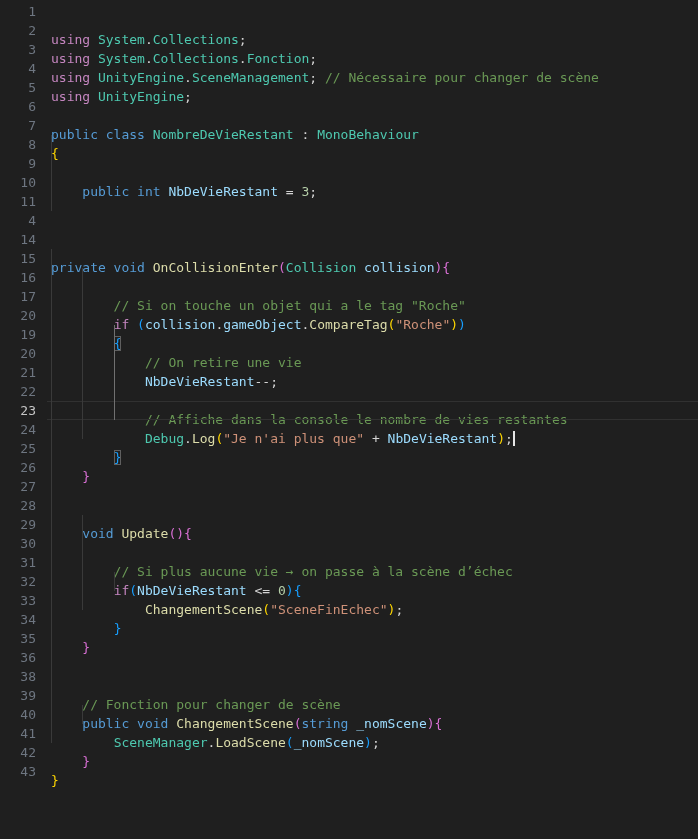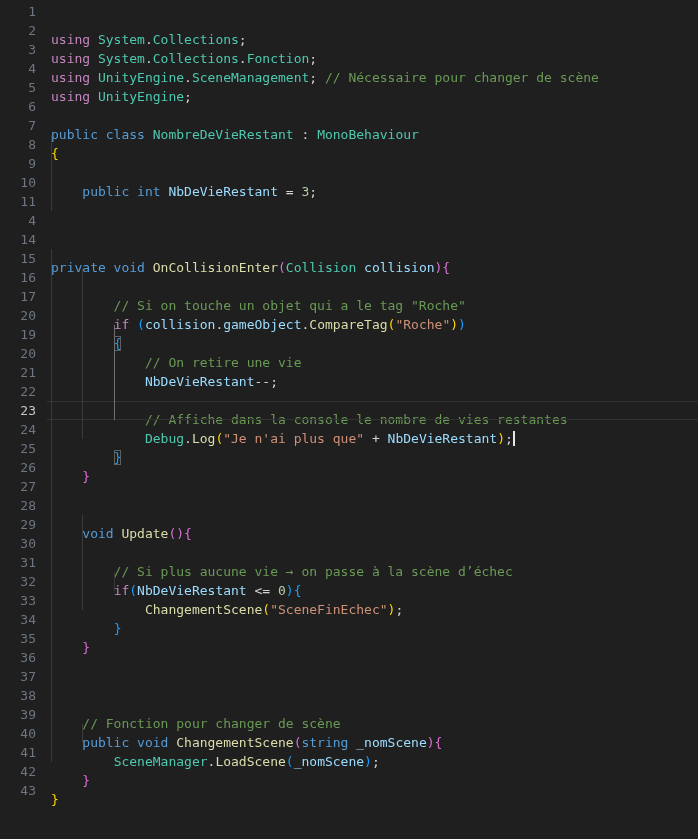--- a/index.html
+++ b/index.html
@@ -79,21 +79,20 @@
       <div class="row"><span class="guide" style="left: 51px;"></span><span class="ln">27</span></div>
       <div class="row"><span class="guide" style="left: 51px;"></span><span class="ln">28</span><span class="code"><span class="tk-pn">    </span><span class="tk-kw">void </span><span class="tk-fn">Update</span><span class="tk-b2">(){</span></span></div>
       <div class="row"><span class="guide" style="left: 51px;"></span><span class="guide" style="left: 82px;"></span><span class="ln">29</span><span class="code"></span></div>
       <div class="row"><span class="guide" style="left: 51px;"></span><span class="guide" style="left: 82px;"></span><span class="ln">30</span><span class="code"><span class="tk-cm">        // Si plus aucune vie → on passe à la scène d’échec</span></span></div>
       <div class="row"><span class="guide" style="left: 51px;"></span><span class="guide" style="left: 82px;"></span><span class="ln">31</span><span class="code"><span class="tk-pn">        </span><span class="tk-ctl">if</span><span class="tk-b3">(</span><span class="tk-var">NbDeVieRestant</span><span class="tk-pn"> &lt;= </span><span class="tk-num">0</span><span class="tk-b3">){</span></span></div>
       <div class="row"><span class="guide" style="left: 51px;"></span><span class="guide" style="left: 82px;"></span><span class="guide" style="left: 114px;"></span><span class="ln">32</span><span class="code"><span class="tk-pn">            </span><span class="tk-fn">ChangementScene</span><span class="tk-b1">(</span><span class="tk-str">"SceneFinEchec"</span><span class="tk-b1">)</span><span class="tk-pn">;</span></span></div>
       <div class="row"><span class="guide" style="left: 51px;"></span><span class="guide" style="left: 82px;"></span><span class="ln">33</span><span class="code"><span class="tk-pn">        </span><span class="tk-b3">}</span></span></div>
       <div class="row"><span class="guide" style="left: 51px;"></span><span class="ln">34</span><span class="code"><span class="tk-pn">    </span><span class="tk-b2">}</span></span></div>
       <div class="row"><span class="guide" style="left: 51px;"></span><span class="ln">35</span><span class="code"></span></div>
       <div class="row"><span class="guide" style="left: 51px;"></span><span class="ln">36</span><span class="code"></span></div>
-      <div class="row"><span class="guide" style="left: 51px;"></span><span class="ln">37</span><span class="code"></span></div>
       <div class="row"><span class="guide" style="left: 51px;"></span><span class="ln">38</span><span class="code"><span class="tk-cm">    // Fonction pour changer de scène</span></span></div>
       <div class="row"><span class="guide" style="left: 51px;"></span><span class="ln">39</span><span class="code"><span class="tk-pn">    </span><span class="tk-kw">public void </span><span class="tk-fn">ChangementScene</span><span class="tk-b2">(</span><span class="tk-kw">string</span><span class="tk-pn"> </span><span class="tk-var">_nomScene</span><span class="tk-b2">){</span></span></div>
       <div class="row"><span class="guide" style="left: 51px;"></span><span class="guide" style="left: 82px;"></span><span class="ln">40</span><span class="code"><span class="tk-pn">        </span><span class="tk-type">SceneManager</span><span class="tk-pn">.</span><span class="tk-fn">LoadScene</span><span class="tk-b3">(</span><span class="tk-var">_nomScene</span><span class="tk-b3">)</span><span class="tk-pn">;</span></span></div>
       <div class="row"><span class="guide" style="left: 51px;"></span><span class="ln">41</span><span class="code"><span class="tk-pn">    </span><span class="tk-b2">}</span></span></div>
       <div class="row"><span class="ln">42</span><span class="code"><span class="tk-b1">}</span></span></div>
       <div class="row"><span class="ln">43</span><span class="code"></span></div>
     </div>
 </div>
 
 </body></html>

